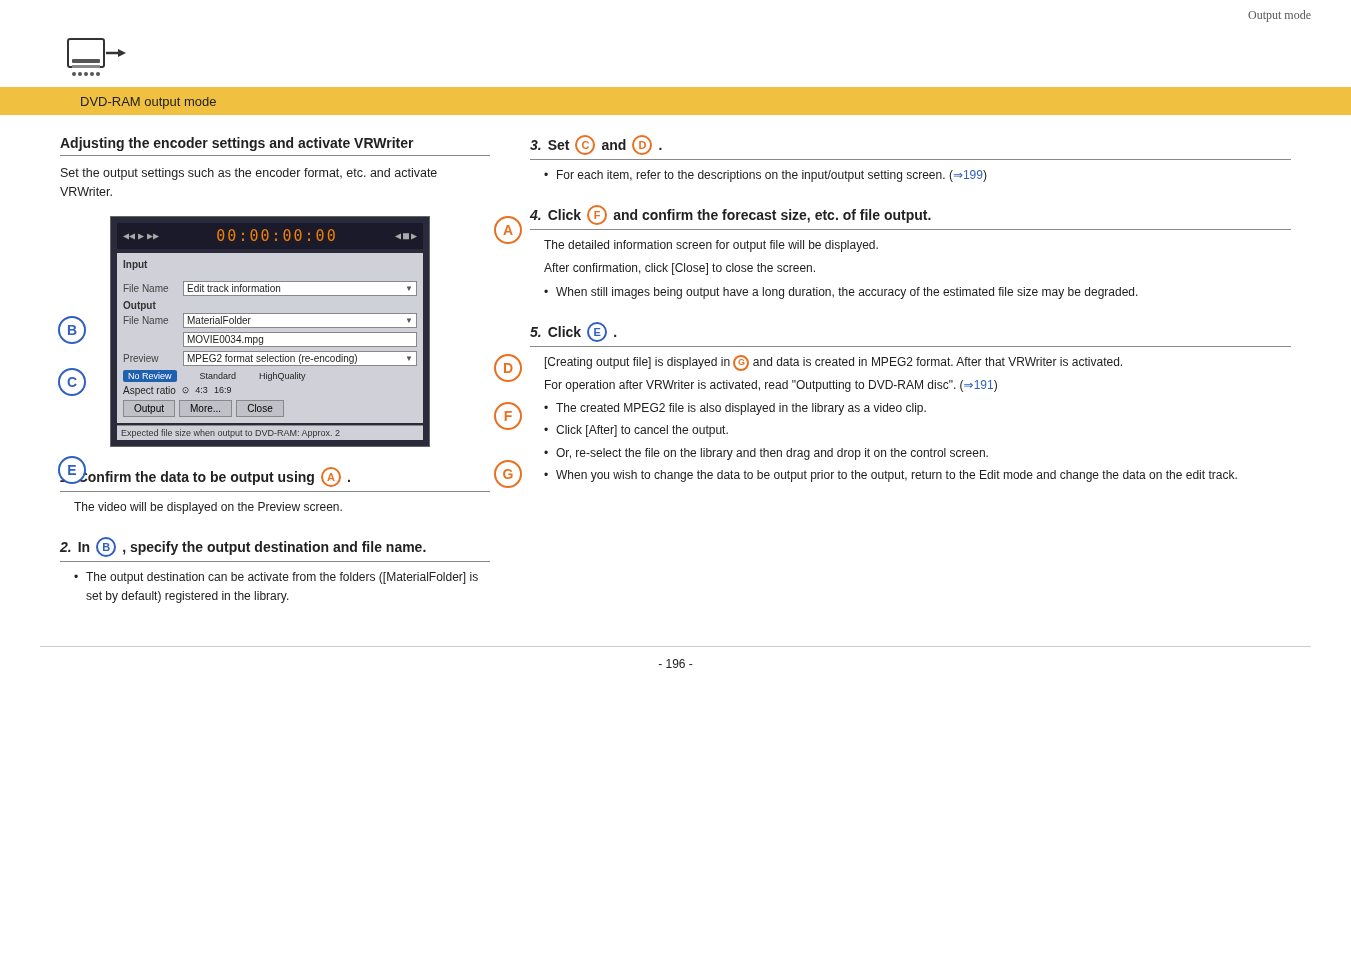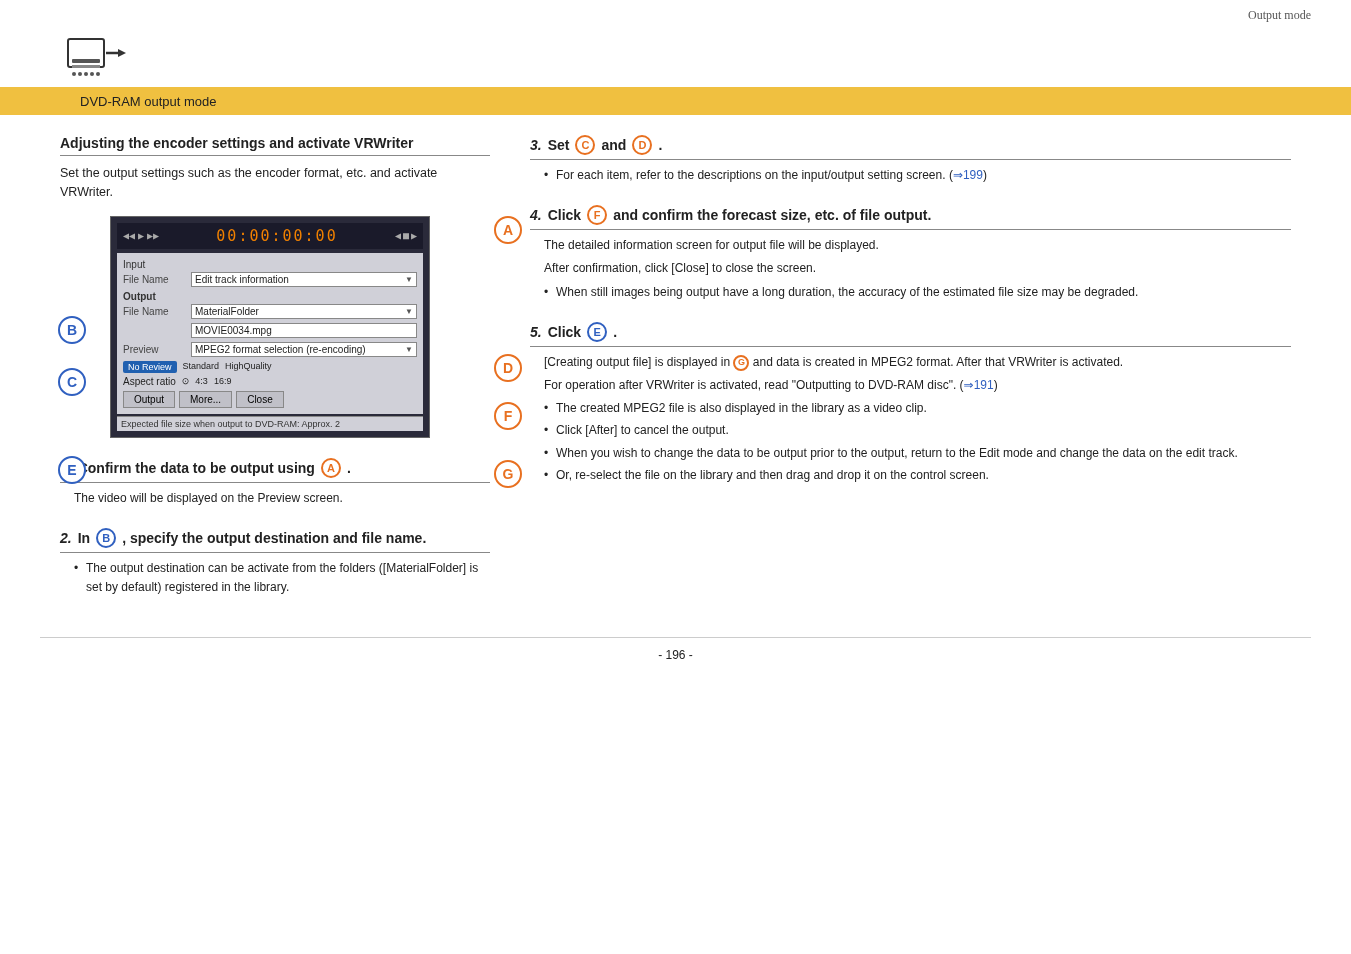--- a/index.html
+++ b/index.html
@@ -139,43 +139,43 @@
       background: #d0d0d8;
       padding: 6px;
     }
     .vr-form-row {
       display: flex;
       align-items: center;
       margin-bottom: 4px;
       font-size: 10px;
     }
     .vr-form-label {
-      width: 68px;
+      width: 60px;
       color: #444;
       font-size: 10px;
     }
     .vr-form-input {
       background: #fff;
       border: 1px solid #888;
       flex: 1;
       padding: 1px 3px;
       font-size: 10px;
       display: flex;
       align-items: center;
       justify-content: space-between;
     }
     .vr-form-input-arrow {
       font-size: 8px;
       color: #555;
     }
 
     .vr-radio-group {
       display: flex;
-      gap: 6px;
-      align-items: flex-start;
+      gap: 23px;
+      align-items: center;
       margin-bottom: 3px;
     }
     .vr-radio-selected {
       background: #2060b0;
       color: #fff;
       padding: 1px 5px;
       border-radius: 2px;
       font-size: 9px;
     }
 
@@ -345,21 +345,21 @@
           <span class="vr-timecode-text">00:00:00:00</span>
           <div style="display:flex; gap:2px;">
             <span style="color:#aaa; font-size:10px;">◀</span>
             <span style="color:#aaa; font-size:10px;">■</span>
             <span style="color:#aaa; font-size:10px;">▶</span>
           </div>
         </div>
 
         <div class="vr-form">
 
-          <div style="font-size:10px; color:#333; font-weight:normal; margin-bottom:2px;">Input</div>
+          <div style="font-size:10px; color:#333; font-weight:bold; margin-bottom:11px;">Input</div>
           <div class="vr-form-row">
             <span class="vr-form-label">File Name</span>
             <div class="vr-form-input">
               <span>Edit track information</span>
               <span class="vr-form-input-arrow">▼</span>
             </div>
           </div>
 
           <div style="font-size:10px; color:#333; font-weight:bold; margin-bottom:2px; margin-top:4px;">Output</div>
           <div class="vr-form-row">
@@ -479,21 +479,21 @@
       <div class="step-body">
         <p style="margin-bottom:4px;">
           <span>[Creating output file] is displayed in</span>
           <span class="inline-circle orange" style="width:16px;height:16px;font-size:9px;">G</span>
           <span>and data is created in MPEG2 format. After that VRWriter is activated.</span>
         </p>
         <p style="margin-bottom:4px;">For operation after VRWriter is activated, read "Outputting to DVD-RAM disc". (<a class="link-text" href="#">⇒191</a>)</p>
         <ul>
           <li>The created MPEG2 file is also displayed in the library as a video clip.</li>
           <li>Click [After] to cancel the output.</li>
+          <li>Or, re-select the file on the library and then drag and drop it on the control screen.</li>
           <li>When you wish to change the data to be output prior to the output, return to the Edit mode and change the data on the edit track.</li>
-          <li>Or, re-select the file on the library and then drag and drop it on the control screen.</li>
         </ul>
       </div>
     </div>
   </div>
 </div>
 
 <div class="page-number">- 196 -</div>
 
 </body></html>

